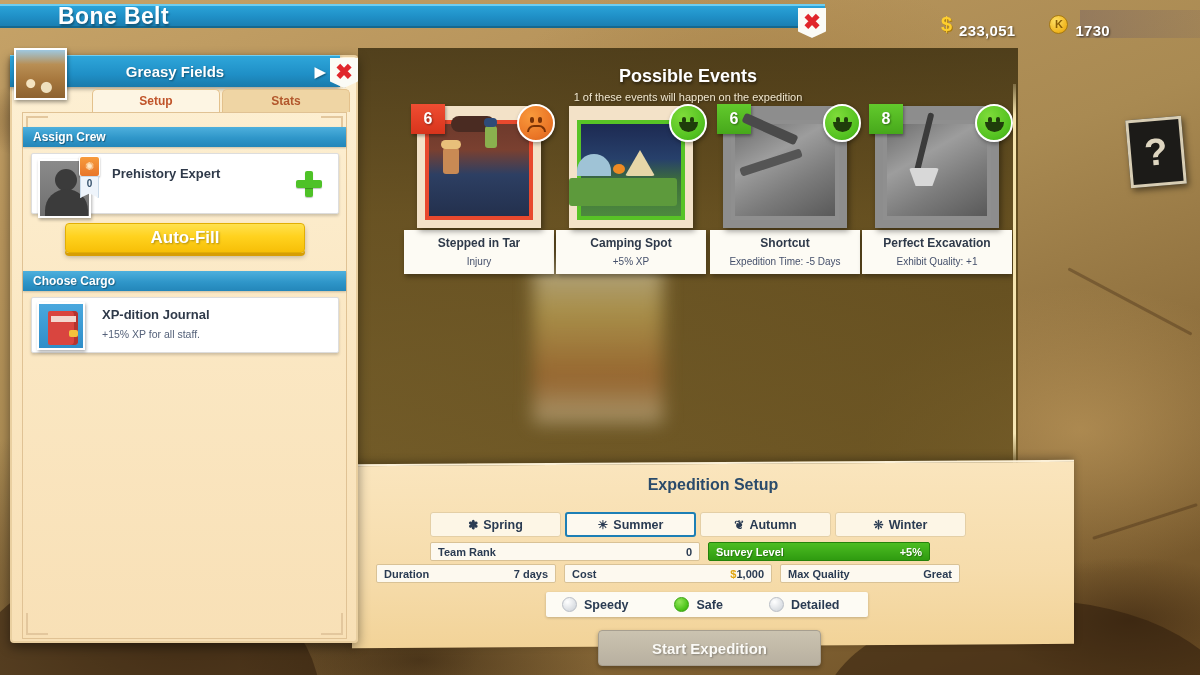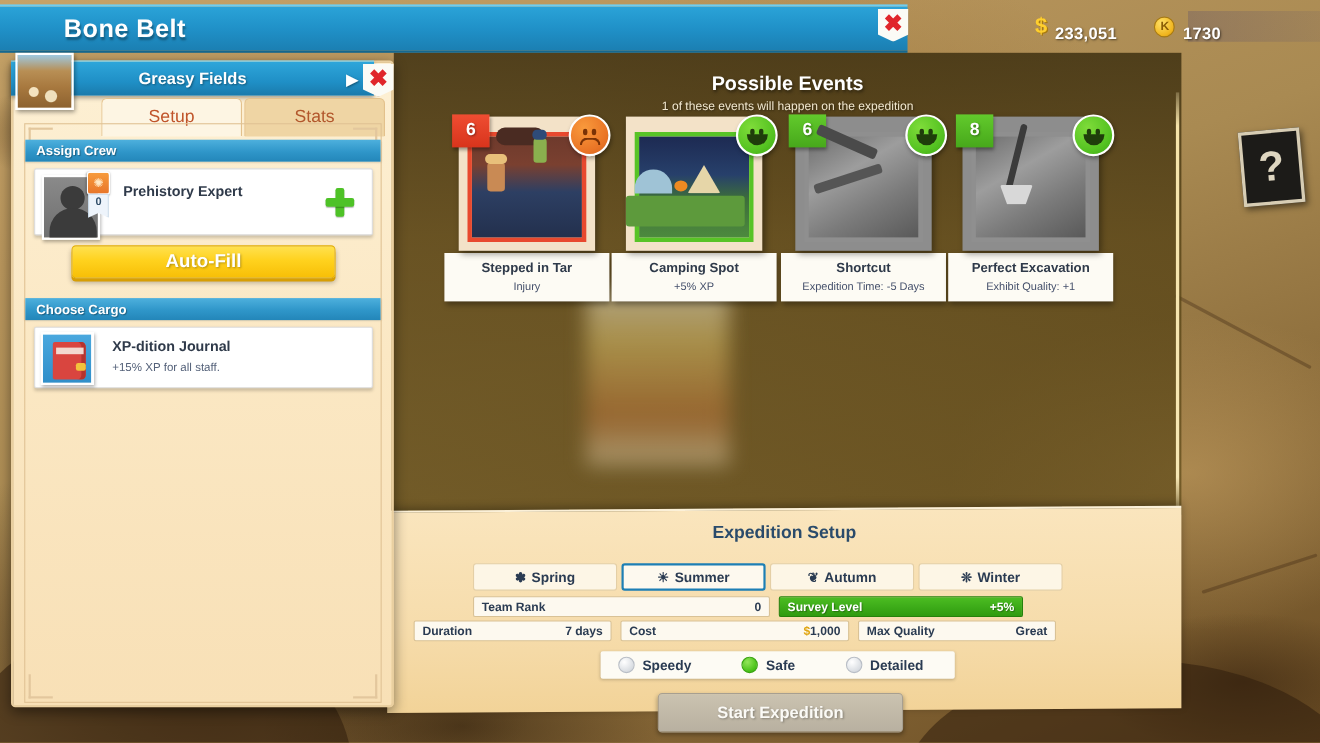--- a/index.html
+++ b/index.html
@@ -26,21 +26,21 @@
       radial-gradient(ellipse 260px 110px at 420px 660px, rgba(40,24,8,.6), transparent 70%),
       radial-gradient(ellipse 130px 60px at 60px 120px, rgba(70,44,18,.5), transparent 70%);
   }
   .dune {
     position: absolute; background: rgba(48,30,12,.55);
     border-radius: 50% 50% 0 0 / 100% 100% 0 0;
   }
 
   
   #topbar {
-    position: absolute; left: 0; top: 4px; width: 825px; height: 44px;
+    position: absolute; left: 0; top: 4px; width: 825px; height: 24px;
     background: linear-gradient(180deg,#2aa3d8 0%, #1f8fc6 55%, #1b7fb2 100%);
     border-top: 2px solid #6ecdf0; border-bottom: 2px solid #15688f;
     display: flex; align-items: center;
   }
   #topbar .title {
     margin-left: 58px; color: #fff; font-size: 23px; font-weight: bold;
     letter-spacing: .4px; text-shadow: 1px 2px 2px rgba(0,0,0,.35);
   }
   .xbtn {
     position: absolute; width: 28px; height: 30px;
@@ -92,22 +92,22 @@
     border:2px solid #fff; box-shadow:1px 2px 4px rgba(0,0,0,.4);
     background:
       radial-gradient(circle at 30% 70%, #f4e3c0 4px, transparent 5px),
       radial-gradient(circle at 62% 78%, #efe0bd 5px, transparent 6px),
       linear-gradient(180deg,#9ec8e0 0%, #b88f55 30%, #a8793f 60%, #8d6230 100%);
   }
 
   
   #tabs { position:absolute; left:92px; top:89px; display:flex; gap:2px; }
   .tab {
-    width:128px; height:35px; display:flex;align-items:center;justify-content:center;
-    font-size:16px; font-weight:normal; color:#c0542a; cursor:pointer;
+    width:128px; height:23px; display:flex;align-items:center;justify-content:center;
+    font-size:12px; font-weight:bold; color:#c0542a; cursor:pointer;
     border-radius:5px 5px 0 0; border:1px solid #e3c18c; border-bottom:none;
   }
   .tab.active { background:#fdf5e3; color:#c0542a; }
   .tab.inactive { background:#efd5a4; color:#b2572c; }
 
   
   #inner-frame {
     position:absolute; left:22px; top:112px; width:325px; height:527px;
     border:1px solid #e0c294; background: transparent;
   }
@@ -183,21 +183,21 @@
     overflow:hidden;
   }
   #cargo-icon .book { position:absolute; left:9px; top:7px; width:30px; height:34px; background:#d9453f; border-radius:2px 4px 4px 2px; box-shadow: inset -4px 0 0 #b5332e;}
   #cargo-icon .page { position:absolute; left:12px; top:12px; width:25px; height:6px; background:#f3d8cf;}
   #cargo-icon .clasp{ position:absolute; left:30px; top:26px; width:9px; height:7px; background:#f3c23c; border-radius:2px;}
   #cargo-name { position:absolute; left:70px; top:9px; font-size:13px; font-weight:bold; color:#2f3a4a;}
   #cargo-desc { position:absolute; left:70px; top:30px; font-size:10.5px; color:#55627a;}
 
   
   #center {
-    position:absolute; left:358px; top:48px; width:716px; height:420px;
+    position:absolute; left:358px; top:48px; width:660px; height:420px;
     background: linear-gradient(180deg, rgba(58,45,14,.82) 0%, rgba(84,65,20,.78) 40%, rgba(96,76,26,.72) 100%);
   }
   #center::after {
     content:""; position:absolute; right:2px; top:36px; width:3px; height:380px;
     background: linear-gradient(180deg, rgba(255,240,190,.25), #f5e3aa 8%, #f7e7b4 92%, rgba(255,240,190,.25));
   }
   #blurcard {
     position:absolute; left:175px; top:215px; width:130px; height:160px;
     background: linear-gradient(180deg, rgba(235,228,205,.55) 0%, rgba(228,200,110,.5) 30%, rgba(200,120,60,.45) 72%, rgba(226,214,180,.5) 100%);
     filter: blur(9px);

